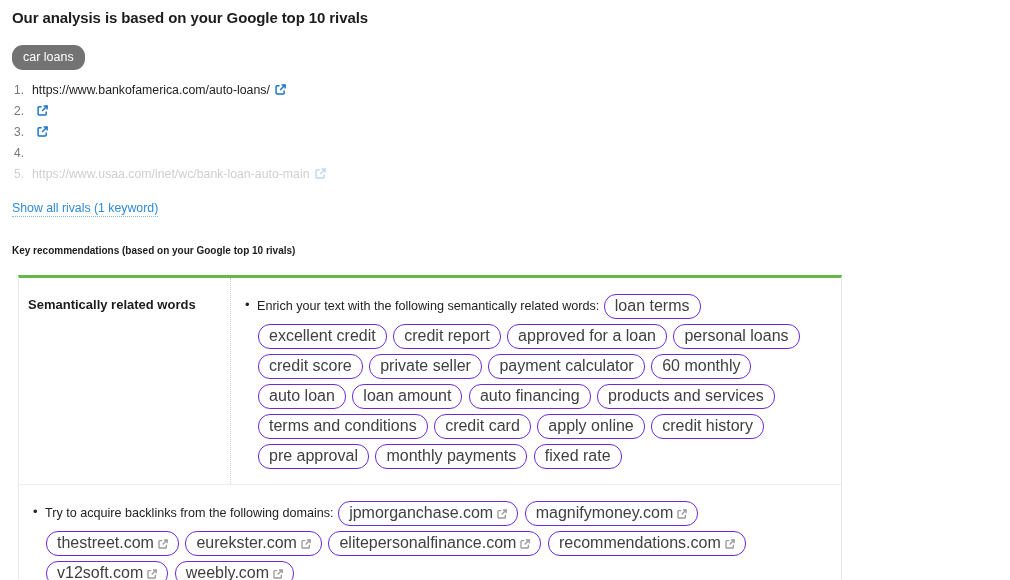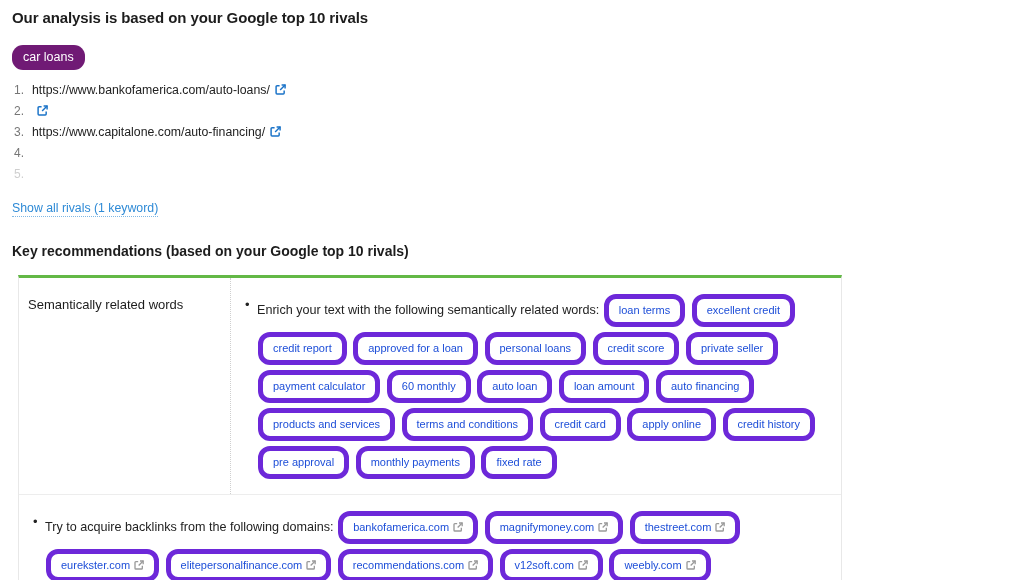--- a/index.html
+++ b/index.html
@@ -31,21 +31,21 @@
     font-size: 15px;
     font-weight: bold;
     color: #1c1c1c;
     letter-spacing: -0.1px;
     margin: 0 0 17px 0;
     line-height: 20px;
   }
 
   .keyword-badge {
     display: inline-block;
-    background: #701a75;
+    background: #737373;
     color: #ffffff;
     font-size: 12.5px;
     line-height: 14px;
     padding: 5px 11px 6px 11px;
     border-radius: 11px;
     margin: 0 0 10px 0;
   }
 
   .rivals-list {
     list-style: none;
@@ -107,21 +107,21 @@
     text-decoration: none;
     border-bottom: 1px dotted #7fb9e6;
     cursor: pointer;
   }
 
   
   .recs-section {
     margin-top: 24px;
   }
   .recs-title {
-    font-size: 14px;
+    font-size: 10px;
     font-weight: bold;
     color: #1c1c1c;
     margin: 0 0 14px 12px;
     line-height: 20px;
   }
 
   .recs-table {
     border-top: 3px solid #63b846;
     border-left: 1px solid #e8e8e8;
     border-right: 1px solid #e8e8e8;
@@ -137,21 +137,21 @@
   }
   .rec-row:last-child {
     border-bottom: none;
   }
   .rec-label {
     flex: 0 0 212px;
     width: 212px;
     box-sizing: border-box;
     padding: 18px 10px 14px 9px;
     font-size: 13px;
-    font-weight: normal;
+    font-weight: bold;
     color: #1c1c1c;
     border-right: 1px dotted #cfcfcf;
     line-height: 18px;
   }
   .rec-content {
     flex: 1 1 auto;
     box-sizing: border-box;
     padding: 14px 12px 12px 26px;
     position: relative;
   }
@@ -169,25 +169,25 @@
     top: 0;
     color: #222222;
     font-size: 13px;
   }
 
   .tag-flow {
     display: inline;
   }
   .tag {
     display: inline-block;
-    border: 5px solid #6d28d9;
+    border: 1px solid #6d28d9;
     border-radius: 12px;
     background: #ffffff;
-    color: #1d4ed8;
-    font-size: 11px;
+    color: #404040;
+    font-size: 16px;
     line-height: 14px;
     padding: 4px 10px 5px 10px;
     margin: 2px 2px 3px 1px;
     white-space: nowrap;
     vertical-align: middle;
   }
   .tag.with-icon .ext-icon {
     margin-left: 4px;
     width: 10px;
     height: 10px;
@@ -228,49 +228,54 @@
         <li class="rival-row">
           <span class="rival-index">2.</span>
           <span><a><span class="ext-icon"><svg viewBox="0 0 12 12" xmlns="http://www.w3.org/2000/svg">
                   <path d="M5 2H2.2A1 1 0 0 0 1.2 3v6.8A1 1 0 0 0 2.2 10.8H9A1 1 0 0 0 10 9.8V7"></path>
                   <path d="M7.2 1.2H11V5"></path>
                   <path d="M11 1.2L5.6 6.6"></path>
                 </svg></span></a></span>
         </li>
         <li class="rival-row">
           <span class="rival-index">3.</span>
-          <span><span class="rival-url">https://www.capitalone.com/auto-financing/</span><a><span class="ext-icon"><svg viewBox="0 0 12 12" xmlns="http://www.w3.org/2000/svg">
+          <span><a><span class="ext-icon"><svg viewBox="0 0 12 12" xmlns="http://www.w3.org/2000/svg">
                   <path d="M5 2H2.2A1 1 0 0 0 1.2 3v6.8A1 1 0 0 0 2.2 10.8H9A1 1 0 0 0 10 9.8V7"></path>
                   <path d="M7.2 1.2H11V5"></path>
                   <path d="M11 1.2L5.6 6.6"></path>
                 </svg></span></a></span>
         </li>
         <li class="rival-row">
           <span class="rival-index">4.</span>
         </li>
         <li class="rival-row faded">
           <span class="rival-index">5.</span>
+          <span><span class="rival-url">https://www.usaa.com/inet/wc/bank-loan-auto-main</span><a><span class="ext-icon"><svg viewBox="0 0 12 12" xmlns="http://www.w3.org/2000/svg">
+                  <path d="M5 2H2.2A1 1 0 0 0 1.2 3v6.8A1 1 0 0 0 2.2 10.8H9A1 1 0 0 0 10 9.8V7"></path>
+                  <path d="M7.2 1.2H11V5"></path>
+                  <path d="M11 1.2L5.6 6.6"></path>
+                </svg></span></a></span>
         </li>
       </ul>
 
     <a class="show-all">Show all rivals (1 keyword)</a>
   </div>
 
   <div class="recs-section">
     <h2 class="recs-title">Key recommendations (based on your Google top 10 rivals)</h2>
     <div class="recs-table" id="recs-table">
         <div class="rec-row">
           <div class="rec-label">Semantically related words</div>
           <div class="rec-content">
             <div class="bullet-line tag-rows"><span>Enrich your text with the following semantically related words:</span> <span class="tag-flow"><span class="tag"><span>loan terms</span></span> <span class="tag"><span>excellent credit</span></span> <span class="tag"><span>credit report</span></span> <span class="tag"><span>approved for a loan</span></span> <span class="tag"><span>personal loans</span></span> <span class="tag"><span>credit score</span></span> <span class="tag"><span>private seller</span></span> <span class="tag"><span>payment calculator</span></span> <span class="tag"><span>60 monthly</span></span> <span class="tag"><span>auto loan</span></span> <span class="tag"><span>loan amount</span></span> <span class="tag"><span>auto financing</span></span> <span class="tag"><span>products and services</span></span> <span class="tag"><span>terms and conditions</span></span> <span class="tag"><span>credit card</span></span> <span class="tag"><span>apply online</span></span> <span class="tag"><span>credit history</span></span> <span class="tag"><span>pre approval</span></span> <span class="tag"><span>monthly payments</span></span> <span class="tag"><span>fixed rate</span></span> </span></div>
           </div>
         </div>
         <div class="rec-row">
           <div class="rec-content">
-            <div class="bullet-line tag-rows"><span>Try to acquire backlinks from the following domains:</span> <span class="tag-flow"><span class="tag with-icon"><span>bankofamerica.com</span><span class="ext-icon"><svg viewBox="0 0 12 12" xmlns="http://www.w3.org/2000/svg">
+            <div class="bullet-line tag-rows"><span>Try to acquire backlinks from the following domains:</span> <span class="tag-flow"><span class="tag with-icon"><span>jpmorganchase.com</span><span class="ext-icon"><svg viewBox="0 0 12 12" xmlns="http://www.w3.org/2000/svg">
                       <path d="M5 2H2.2A1 1 0 0 0 1.2 3v6.8A1 1 0 0 0 2.2 10.8H9A1 1 0 0 0 10 9.8V7"></path>
                       <path d="M7.2 1.2H11V5"></path>
                       <path d="M11 1.2L5.6 6.6"></path>
                     </svg></span></span> <span class="tag with-icon"><span>magnifymoney.com</span><span class="ext-icon"><svg viewBox="0 0 12 12" xmlns="http://www.w3.org/2000/svg">
                       <path d="M5 2H2.2A1 1 0 0 0 1.2 3v6.8A1 1 0 0 0 2.2 10.8H9A1 1 0 0 0 10 9.8V7"></path>
                       <path d="M7.2 1.2H11V5"></path>
                       <path d="M11 1.2L5.6 6.6"></path>
                     </svg></span></span> <span class="tag with-icon"><span>thestreet.com</span><span class="ext-icon"><svg viewBox="0 0 12 12" xmlns="http://www.w3.org/2000/svg">
                       <path d="M5 2H2.2A1 1 0 0 0 1.2 3v6.8A1 1 0 0 0 2.2 10.8H9A1 1 0 0 0 10 9.8V7"></path>
                       <path d="M7.2 1.2H11V5"></path>

